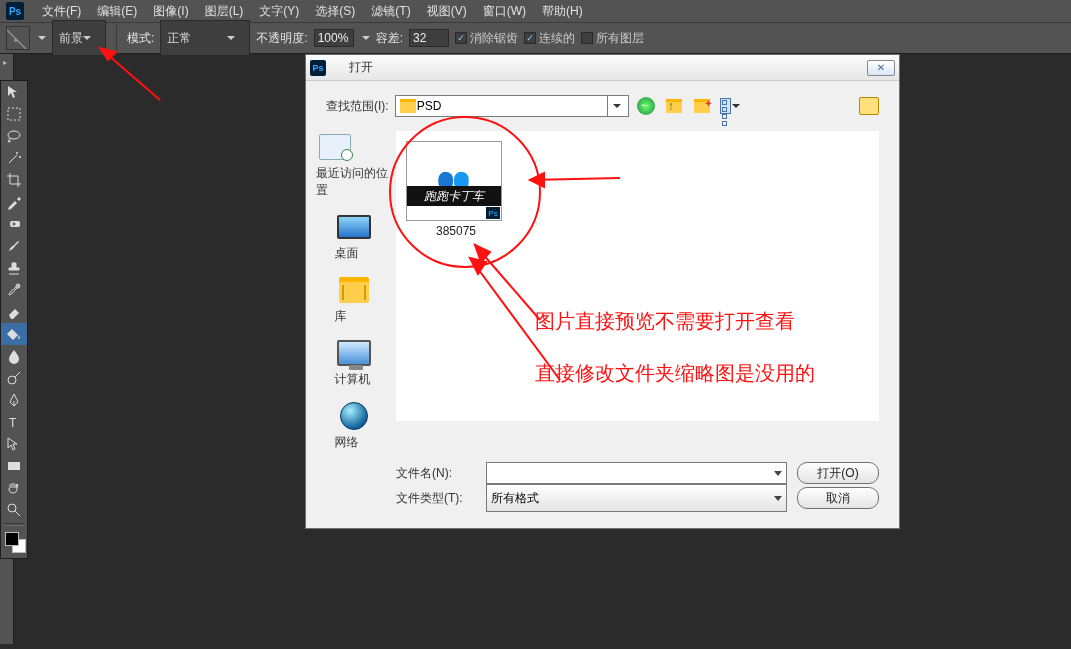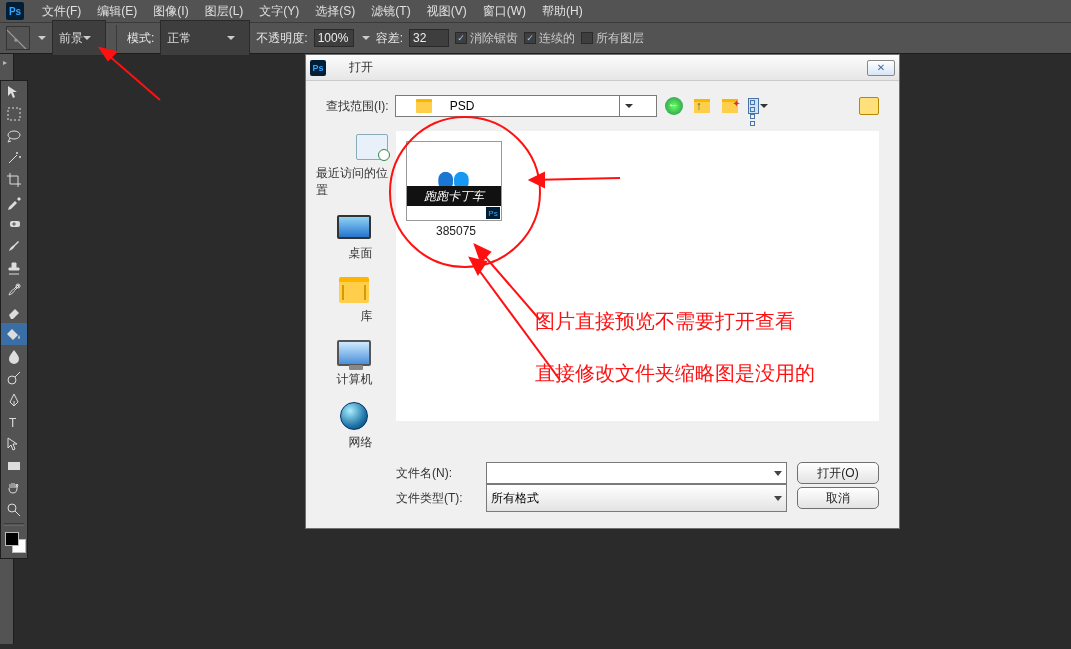--- a/index.html
+++ b/index.html
@@ -34,35 +34,35 @@
   .canvas{position:absolute;left:30px;top:56px;right:0;bottom:0;background:#2b2b2b}
   
   .dialog{position:absolute;left:305px;top:54px;width:595px;height:475px;background:#f0f0f0;border:1px solid #707070}
   .titlebar{height:26px;background:linear-gradient(to bottom,#fcfcfc,#e6e6e6);border-bottom:1px solid #cacaca;display:flex;align-items:center;padding:0 4px}
   .titlebar .ps-logo{width:16px;height:16px;font-size:9px}
   .titlebar-title{color:#333;margin-left:13px}
   .title-x{margin-left:auto;width:28px;height:16px;border:1px solid #888;border-radius:2px;background:linear-gradient(#fff,#d9e6f7);display:flex;align-items:center;justify-content:center;color:#416aa3;font-size:10px}
   .dlg-body{padding:14px 20px;position:relative;height:calc(100% - 26px)}
   .lookin-row{display:flex;align-items:center;gap:6px;margin-bottom:8px}
   .lookin-label{color:#333}
-  .lookin-select{flex:none;width:262px;height:22px;border:1px solid #7a7a7a;background:#fff;display:flex;align-items:center;padding:0 20px;gap:18px}
+  .lookin-select{flex:none;width:234px;height:22px;border:1px solid #7a7a7a;background:#fff;display:flex;align-items:center;padding:0 4px;gap:1px}
   .folder-ic{width:16px;height:14px;background:#ffcf4b;border-radius:1px;position:relative;border-top:3px solid #ffb400}
   .lookin-dd{margin-left:auto;width:17px;height:22px;border-left:1px solid #7a7a7a;display:flex;align-items:center;justify-content:center}
   .nav-ic{width:22px;height:22px;border:1px solid transparent;border-radius:2px;display:flex;align-items:center;justify-content:center;cursor:pointer}
   .ic-back{width:18px;height:18px;border-radius:50%;background:radial-gradient(#6f6,#284)}
   .ic-back::after{content:"←";color:#fff;font-weight:bold;font-size:11px;position:relative;left:3px;top:-1px}
   .ic-up{width:16px;height:14px;background:#ffcf4b;position:relative;border-top:3px solid #ffb400}
   .ic-up::after{content:"↑";position:absolute;left:2px;top:-3px;color:#2a6e2a;font-weight:bold}
   .ic-new{width:16px;height:14px;background:#ffcf4b;position:relative;border-top:3px solid #ffb400}
   .ic-new::after{content:"✦";position:absolute;right:-3px;top:-4px;color:#d33;font-size:10px}
   .ic-view{width:18px;height:16px;border:1px solid #4a74a8;background:#cfe3f8;display:flex;flex-wrap:wrap}
   .ic-view span{width:5px;height:5px;border:1px solid #4a74a8;margin:1px}
   .ic-ex{margin-left:auto;width:20px;height:18px;border:1px solid #b58a00;background:#ffe07a;border-radius:2px}
   .places{position:absolute;left:10px;top:50px;width:75px;display:flex;flex-direction:column;align-items:center;gap:12px}
-  .place{display:flex;flex-direction:column;align-items:flex-end;gap:2px;color:#333;cursor:pointer}
+  .place{display:flex;flex-direction:column;align-items:flex-start;gap:2px;color:#333;cursor:pointer}
   .place-ic{width:38px;height:32px;display:flex;align-items:center;justify-content:center}
   .ic-recent{width:32px;height:26px;background:#e8f0fa;border:1px solid #8ab;border-radius:2px;position:relative}
   .ic-recent::after{content:"";position:absolute;right:-3px;bottom:-2px;width:10px;height:10px;border:1px solid #384;border-radius:50%;background:#fff}
   .ic-desktop{width:34px;height:24px;background:linear-gradient(#8fd3f4,#2575cf);border:2px solid #333;border-radius:2px}
   .ic-lib{width:30px;height:26px;background:#ffcf4b;border-top:5px solid #ffb400;border-radius:2px;position:relative}
   .ic-lib::after{content:"";position:absolute;inset:3px;border:2px solid #d89a00;border-top:none;border-bottom:none}
   .ic-comp{width:34px;height:26px;background:linear-gradient(#cfeaff,#4a90d9);border:2px solid #555;border-radius:2px;position:relative}
   .ic-comp::after{content:"";position:absolute;left:10px;bottom:-6px;width:14px;height:5px;background:#888;border-radius:1px}
   .ic-net{width:28px;height:28px;border-radius:50%;background:radial-gradient(circle at 35% 30%,#aef,#27a 60%,#036);border:1px solid #036}
   .file-area{position:absolute;left:90px;right:20px;top:50px;height:290px;border:0;background:#fff}
@@ -71,21 +71,21 @@
   .thumb .art{font-size:28px}
   .thumb .band{position:absolute;bottom:14px;left:0;right:0;height:20px;background:#111;color:#fff;font-size:12px;display:flex;align-items:center;justify-content:center;font-style:italic}
   .thumb .psmark{position:absolute;right:1px;bottom:1px;width:14px;height:12px;background:#001e36;color:#31a8ff;font-size:8px;display:flex;align-items:center;justify-content:center}
   .file-name{margin-top:3px;color:#222}
   .btm{position:absolute;left:90px;right:20px;bottom:16px}
   .btm-row{display:flex;align-items:center;gap:10px;}
   .btm-label{width:80px;color:#333}
   .btm-input{flex:1;height:22px;border:1px solid #7a7a7a;background:#fff;padding:0 4px;display:flex;align-items:center}
   .btm-select{flex:1;height:28px;border:1px solid #7a7a7a;background:linear-gradient(#fff,#e3e3e3);padding:0 4px;display:flex;align-items:center}
   .btm-select .dd{margin-left:auto;width:0;height:0;border-left:4px solid transparent;border-right:4px solid transparent;border-top:5px solid #444}
-  .btm-btn{width:82px;height:22px;border:1px solid #707070;border-radius:5px;background:linear-gradient(#fff,#e3e3e3);color:#222;display:flex;align-items:center;justify-content:center;cursor:pointer}
+  .btm-btn{width:82px;height:22px;border:1px solid #707070;border-radius:10px;background:linear-gradient(#fff,#e3e3e3);color:#222;display:flex;align-items:center;justify-content:center;cursor:pointer}
   
   .anno{position:absolute;inset:0;pointer-events:none}
   .anno text{font-size:20px;fill:#f11;font-family:"Microsoft YaHei",sans-serif}
   .anno line,.anno circle,.anno polyline,.anno polygon{stroke:#f11;fill:none;stroke-width:2}
   .anno polygon.head{fill:#f11}
 </style>
 </head>
 <body>
 
 <div class="menubar">

